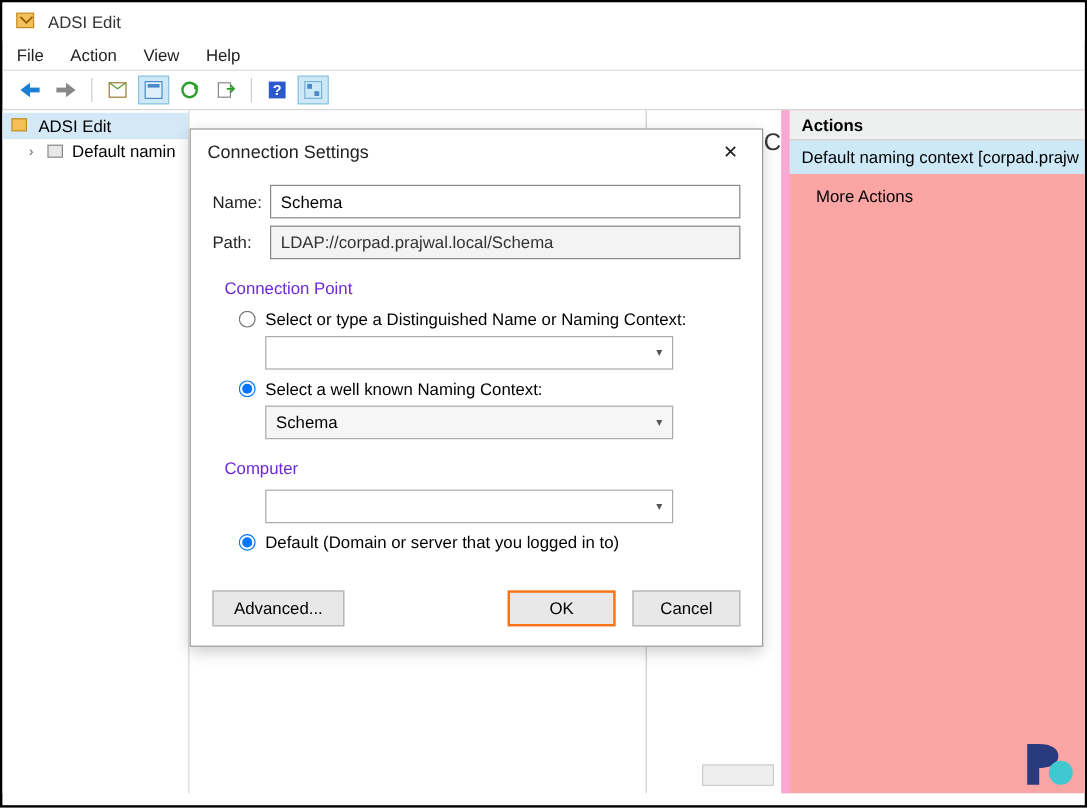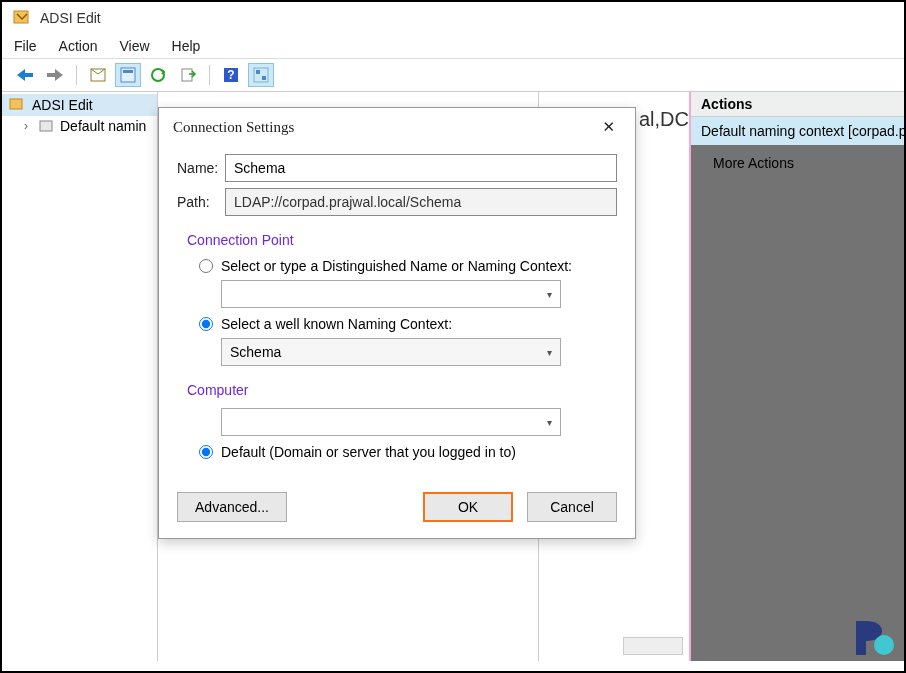--- a/index.html
+++ b/index.html
@@ -27,29 +27,29 @@
 .tree-root .icon { width: 18px; height: 18px; margin-right: 6px; }
 .tree-child { display: flex; align-items: center; padding: 2px 6px 2px 22px; font-size: 14px; }
 .tree-child .expander { width: 12px; font-size: 12px; color: #666; margin-right: 2px; }
 .tree-child .icon { width: 16px; height: 16px; margin-right: 6px; }
 
 .content { flex: 1; position: relative; background: #fff; }
 .content .partial { position: absolute; right: 0; top: 16px; font-size: 20px; color: #333; }
 .content .scroll-hint { position: absolute; right: 6px; bottom: 6px; width: 60px; height: 18px; background: #eee; border: 1px solid #ccc; }
 
 
-.actions { width: 215px; border-left: 2px solid #f9a8d4; background: #737373; }
+.actions { width: 253px; border-left: 7px solid #f9a8d4; background: #fca5a5; }
 .actions .hdr { background: #eef0f0; padding: 4px 10px; font-weight: 600; font-size: 14px; border-bottom: 1px solid #ccc; }
 .actions .context { background: #cde8f6; padding: 6px 10px; font-size: 14px; white-space: nowrap; overflow: hidden; }
 .actions .action-item { padding: 10px 22px; font-size: 14px; }
 
 
 .dialog { position: absolute; left: 156px; top: 105px; width: 478px; background: #fff; border: 1px solid #999; box-shadow: 0 4px 12px rgba(0,0,0,0.2); }
 .dialog .dlg-title { display: flex; align-items: center; justify-content: space-between; padding: 10px 14px 6px 14px; }
-.dialog .dlg-title span { font-size: 15px; color: #222; font-family: Liberation Serif, serif; }
+.dialog .dlg-title span { font-size: 15px; color: #222; }
 .dialog .close { font-size: 18px; cursor: pointer; padding: 0 6px; }
 .dialog .body { padding: 6px 18px 14px 18px; }
 .row { display: flex; align-items: center; margin: 6px 0; }
 .row .lbl { width: 48px; font-size: 14px; color: #222; }
 .row input[type=text] { flex: 1; height: 28px; padding: 2px 8px; font-size: 14px; border: 1px solid #888; background: #fff; }
 .row input.readonly { background: #f3f3f3; color: #333; }
 .group { margin: 14px 0 6px 10px; }
 .group .gtitle { font-size: 14px; color: #6d28d9; margin-bottom: 10px; margin-top: 16px; }
 .radio-row { display: flex; align-items: center; margin: 6px 0 6px 12px; font-size: 14px; }
 .radio-row input[type=radio] { margin-right: 8px; width: 14px; height: 14px; }

